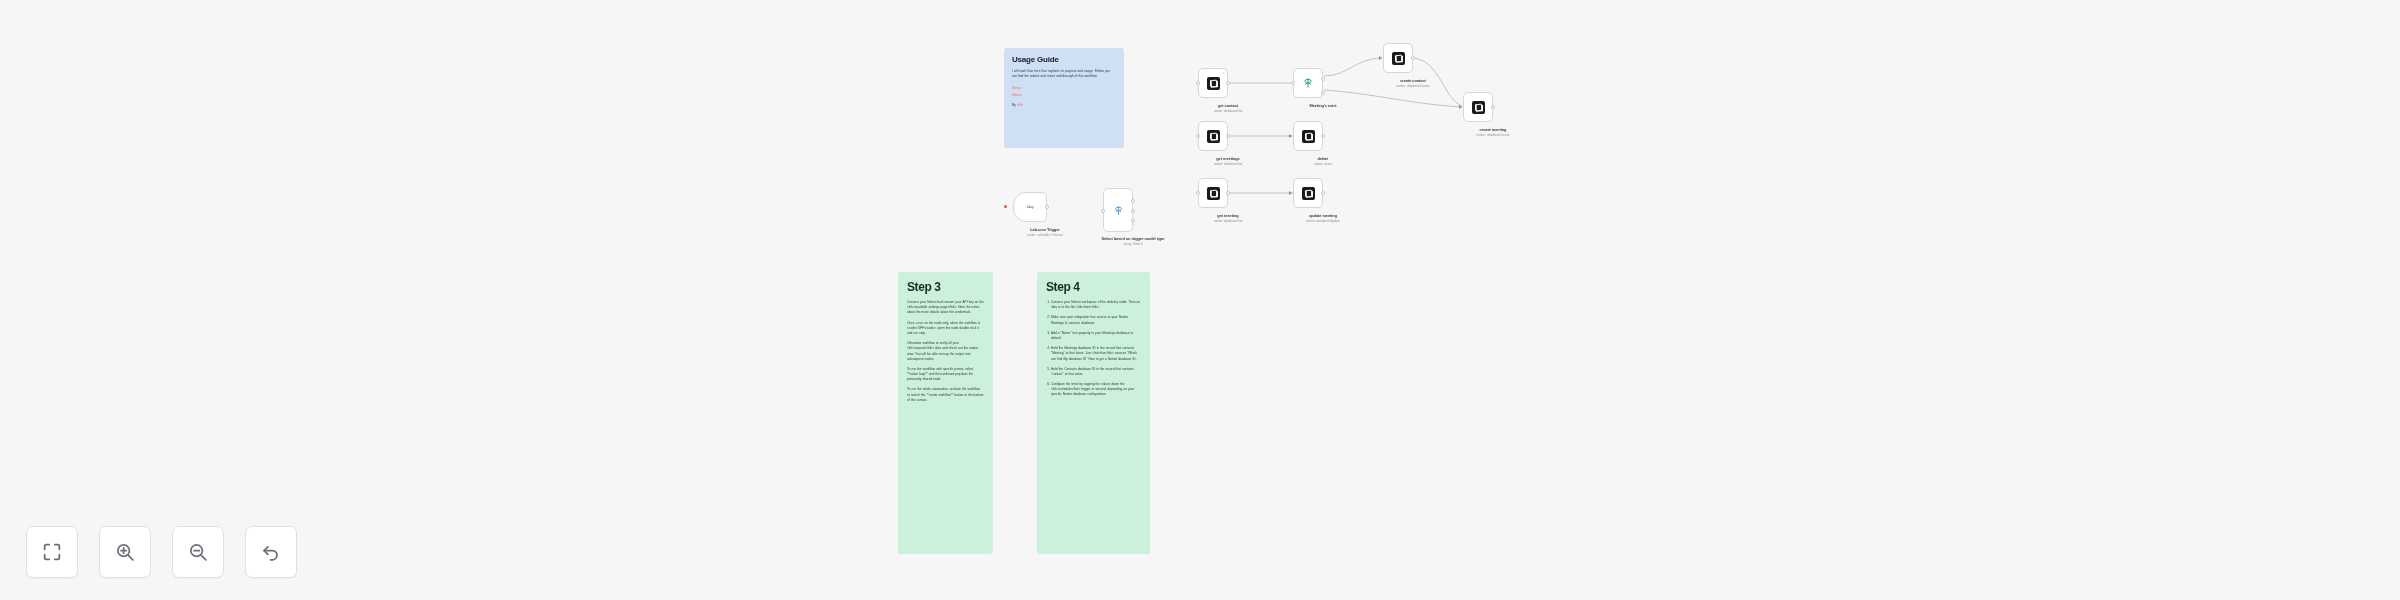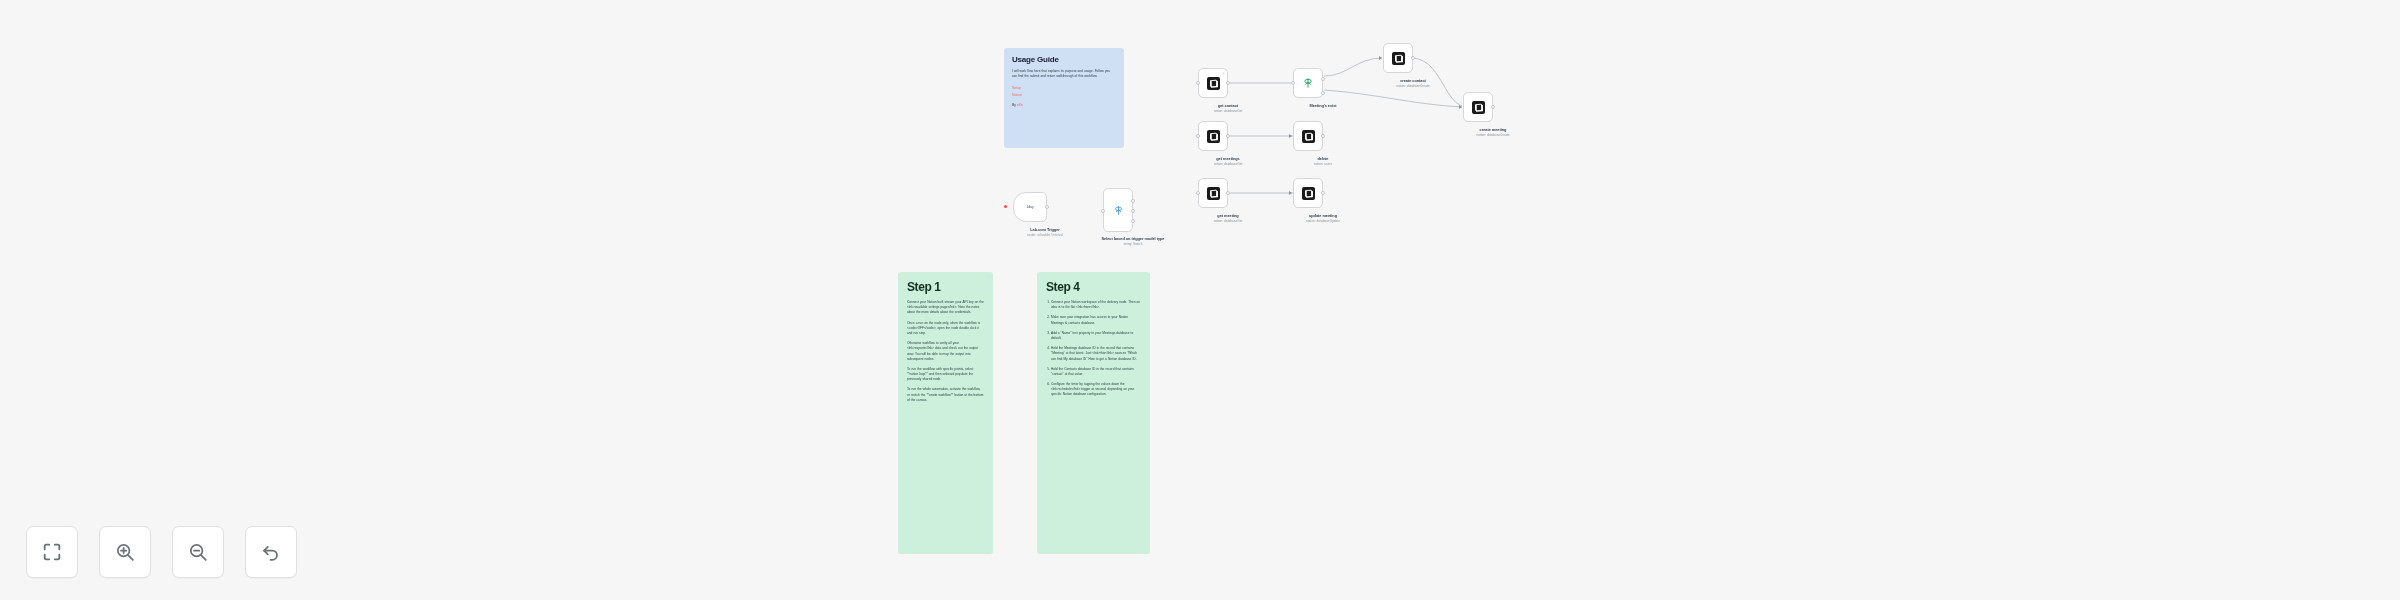--- a/index.html
+++ b/index.html
@@ -219,21 +219,21 @@
     <div class="usage-links">
       <a href="#">Setup</a>
       <a href="#">Notion</a>
     </div>
     <div class="usage-by">
       <span>By </span><a href="#">n8n</a>
     </div>
   </div>
 
   <div class="sticky sticky-step" style="left:898px; top:272px; width:95px; height:282px;">
-    <div class="sticky-title step-title">Step 1</div>
+    <div class="sticky-title step-title">Step 3</div>
     <div class="body-txt">
       <p>Connect your Notion built stream your API key on the &lt;lnk&gt;available settings page&lt;/lnk&gt;. Note the notes about the more details about the credentials.</p>
       <p>Once a run on the node only, when the workflow is &lt;code&gt;OFF&lt;/code&gt;, open the node double click it and run step.</p>
       <p>Otherwise workflow to verify all your &lt;lnk&gt;exports&lt;/lnk&gt; data and check out the output view. You will be able to map the output into subsequent nodes.</p>
       <p>To run the workflow with specific points, select **notion loop** and then onboard populate the previously shared node.</p>
       <p>To run the whole automation, activate the workflow, or switch the **onsite workflow** button at the bottom of the canvas.</p>
     </div>
   </div>
 
   <div class="sticky sticky-step" style="left:1037px; top:272px; width:113px; height:282px;">

